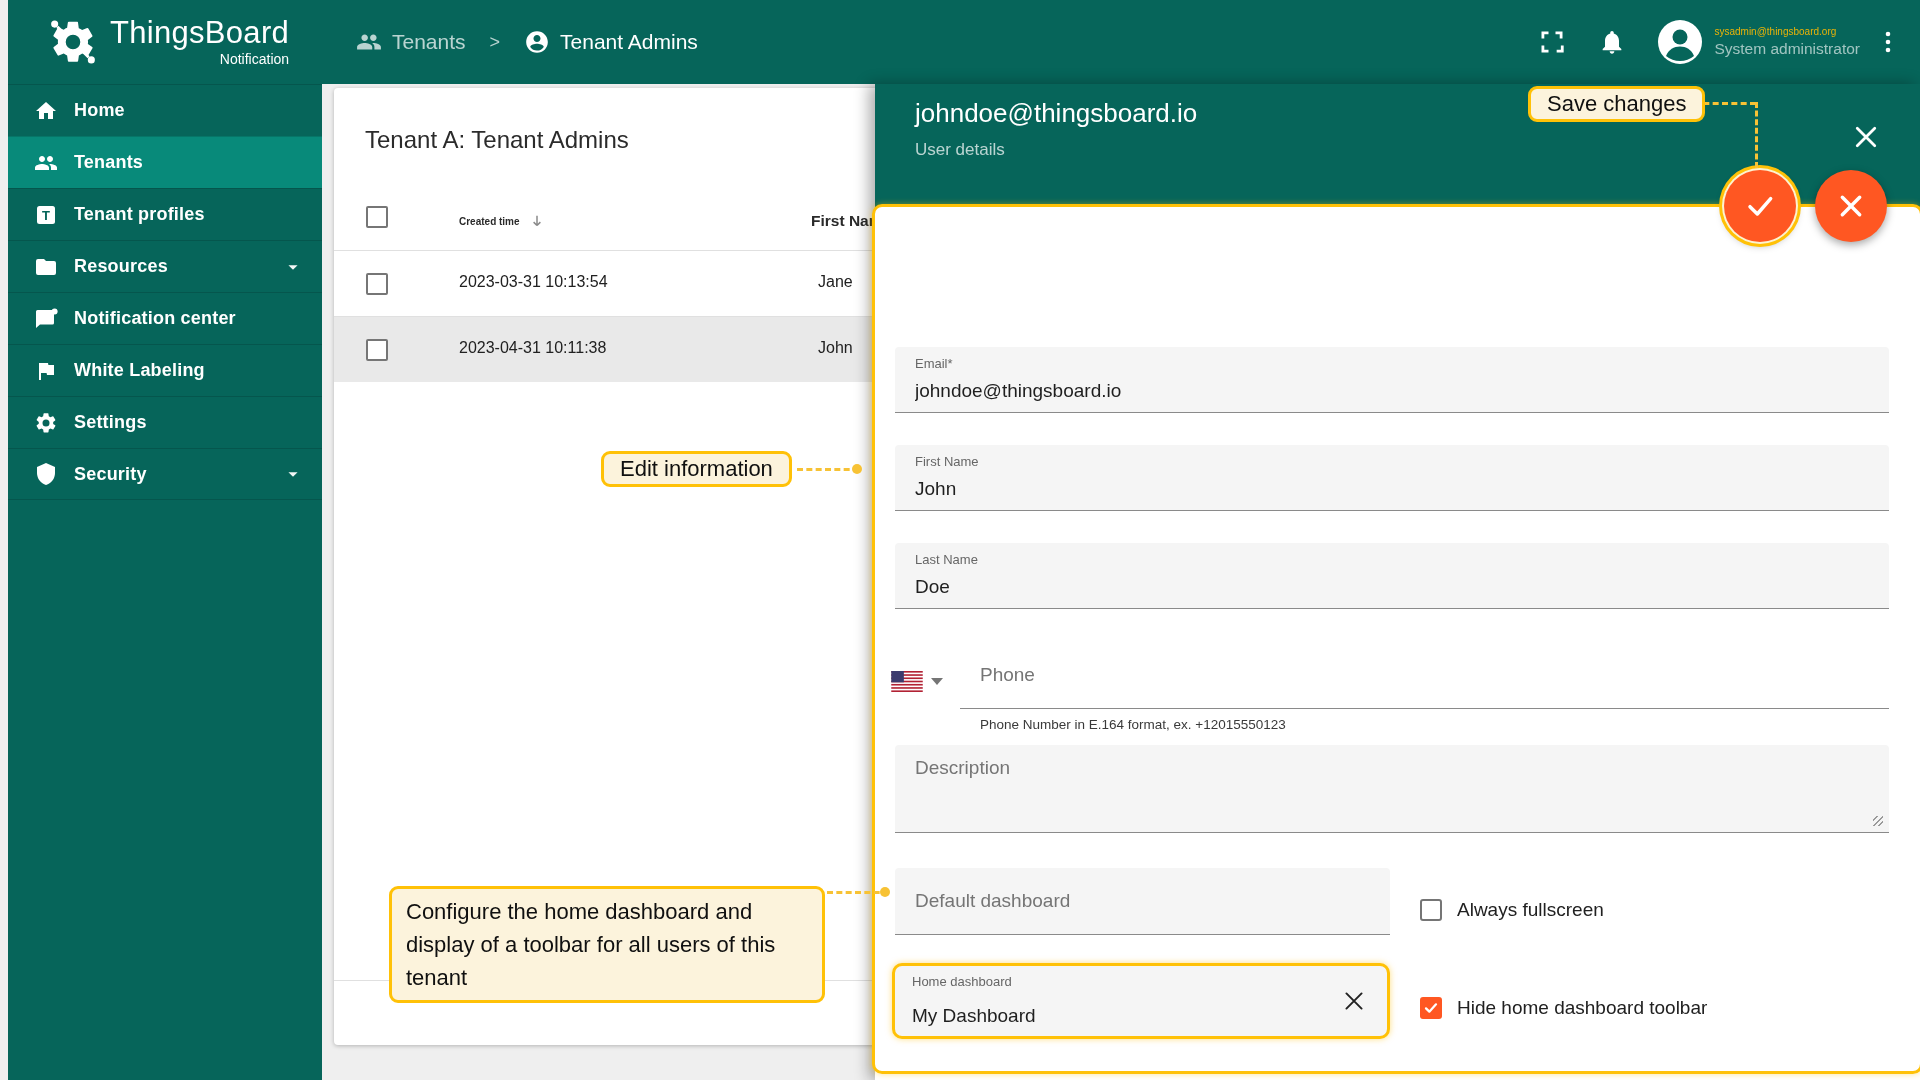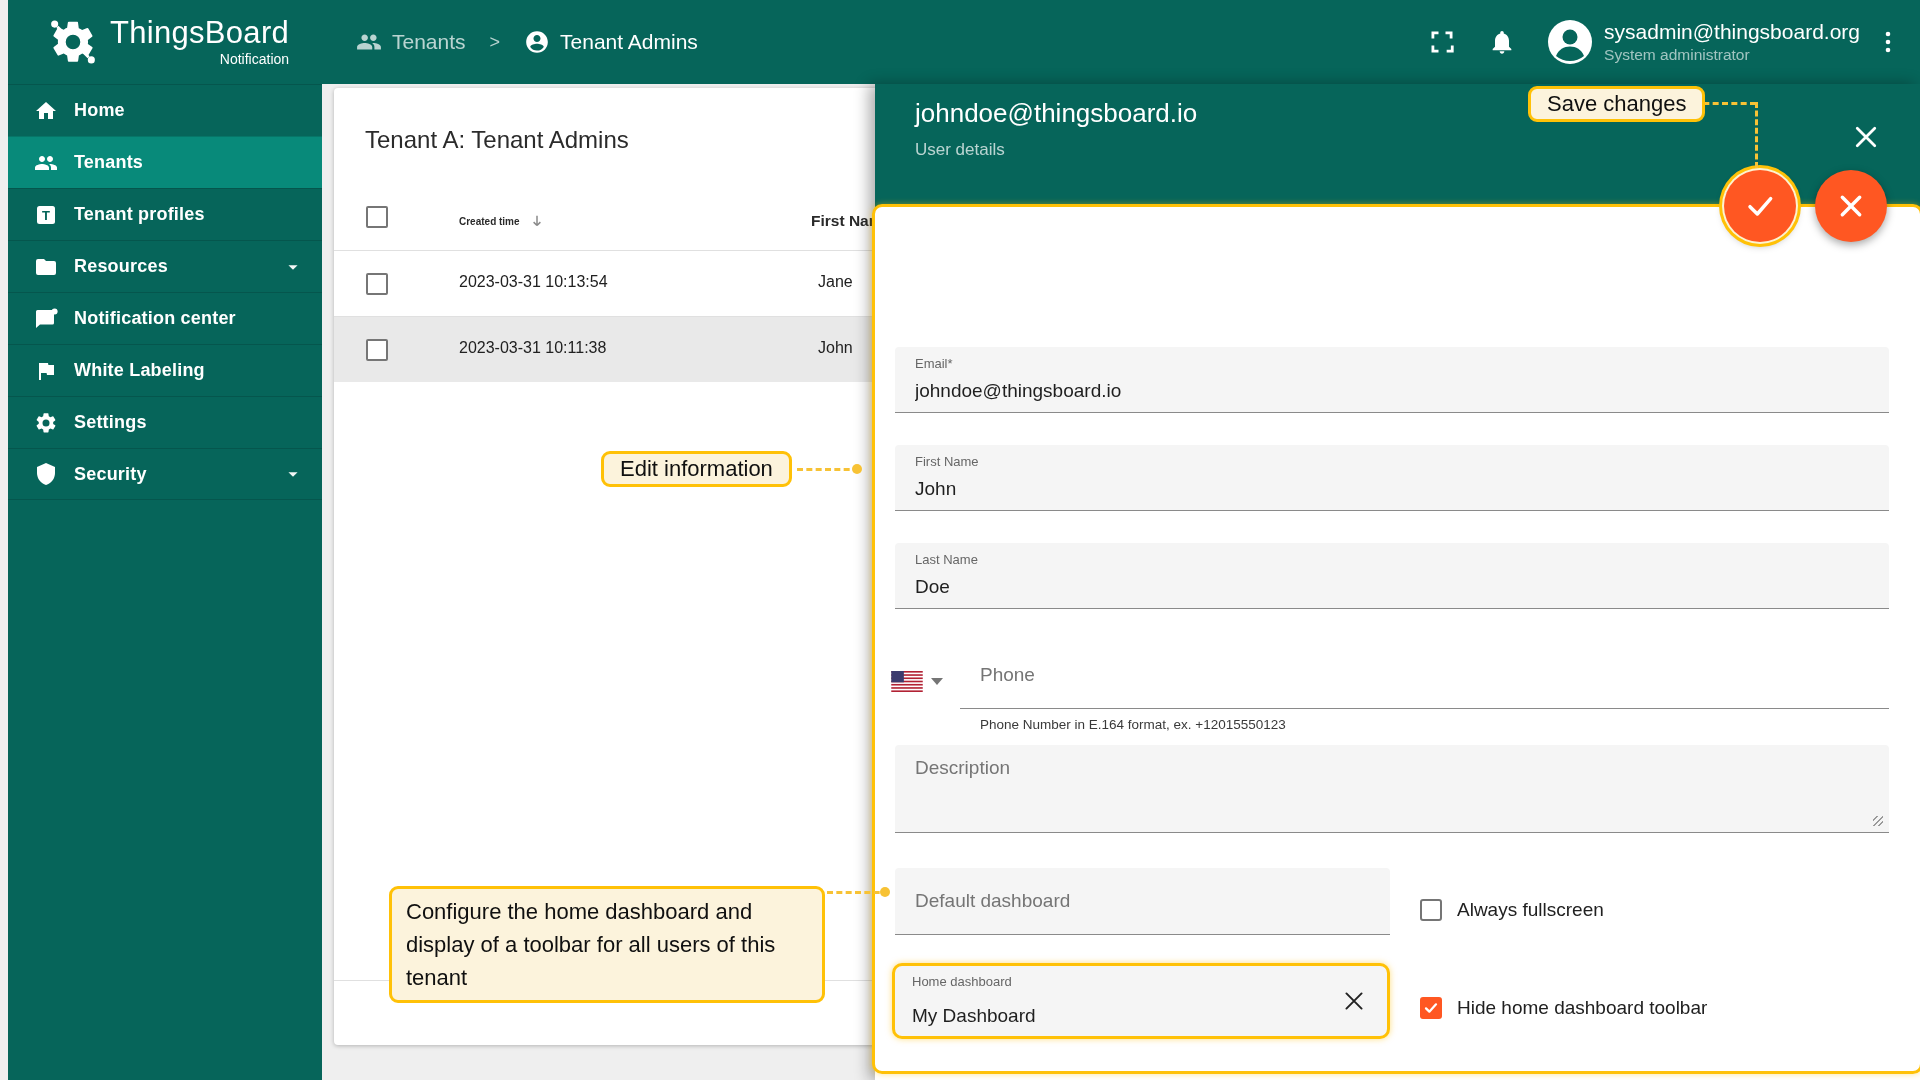--- a/index.html
+++ b/index.html
@@ -26,21 +26,21 @@
   .breadcrumb { display:flex; align-items:center; padding-left:42px; }
   .bc-dim { color:rgba(255,255,255,.72); }
   .bc-icon { width:26px; height:26px; margin-right:10px; }
   .bc-label { font-size:21px; }
   .bc-sep { color:rgba(255,255,255,.72); font-size:18px; margin:0 24px; }
   .bc-current { color:#fff; display:flex; align-items:center; }
   .topbar-right { margin-left:auto; display:flex; align-items:center; padding-right:20px; }
   .tb-iconbtn { width:28px; height:28px; color:#fff; margin-left:32px; cursor:pointer; }
   .avatar { width:44px; height:44px; margin-left:32px; cursor:pointer; }
   .user-block { margin-left:12px; line-height:1.25; }
-  .user-email { color:#ffffff; font-size:21px; }
+  .user-email { color:#eab308; font-size:10px; }
   .user-role { color:rgba(255,255,255,.62); font-size:15.5px; }
   .kebab { width:24px; height:30px; color:#fff; margin-left:16px; cursor:pointer; }
 
   
   .main { position:absolute; left:314px; top:84px; right:0; bottom:0; background:#efefef; }
   .card { position:absolute; left:20px; top:4px; width:1578px; height:957px; background:#fff; border-radius:4px;
           box-shadow:0 1px 4px rgba(0,0,0,.25); }
   .card-title { position:absolute; left:31px; top:38px; font-size:24px; color:#2b2b2b;text-align:right; }
   .thead { position:absolute; left:0; top:102px; width:100%; height:60px; }
   .th-created { position:absolute; left:125px; top:22px; font-size:10px; font-weight:700; color:#2a2a2a; display:flex; align-items:center; cursor:pointer; }
@@ -257,21 +257,21 @@
         </div>
         <div class="th-first">First Name</div>
       </div>
       <div class="trow" style="top:162px;">
         <div class="cb"></div>
         <div class="td-created">2023-03-31 10:13:54</div>
         <div class="td-first">Jane</div>
       </div>
       <div class="trow sel" style="top:228px;">
         <div class="cb"></div>
-        <div class="td-created">2023-03-31 10:11:38</div>
+        <div class="td-created">2023-04-31 10:11:38</div>
         <div class="td-first">John</div>
       </div>
       <div class="card-footer-divider"></div>
     </div>
   </div>
 
   <div class="drawer">
     <div class="drawer-header">
       <div class="drawer-title">johndoe@thingsboard.io</div>
       <div class="drawer-sub">User details</div>

